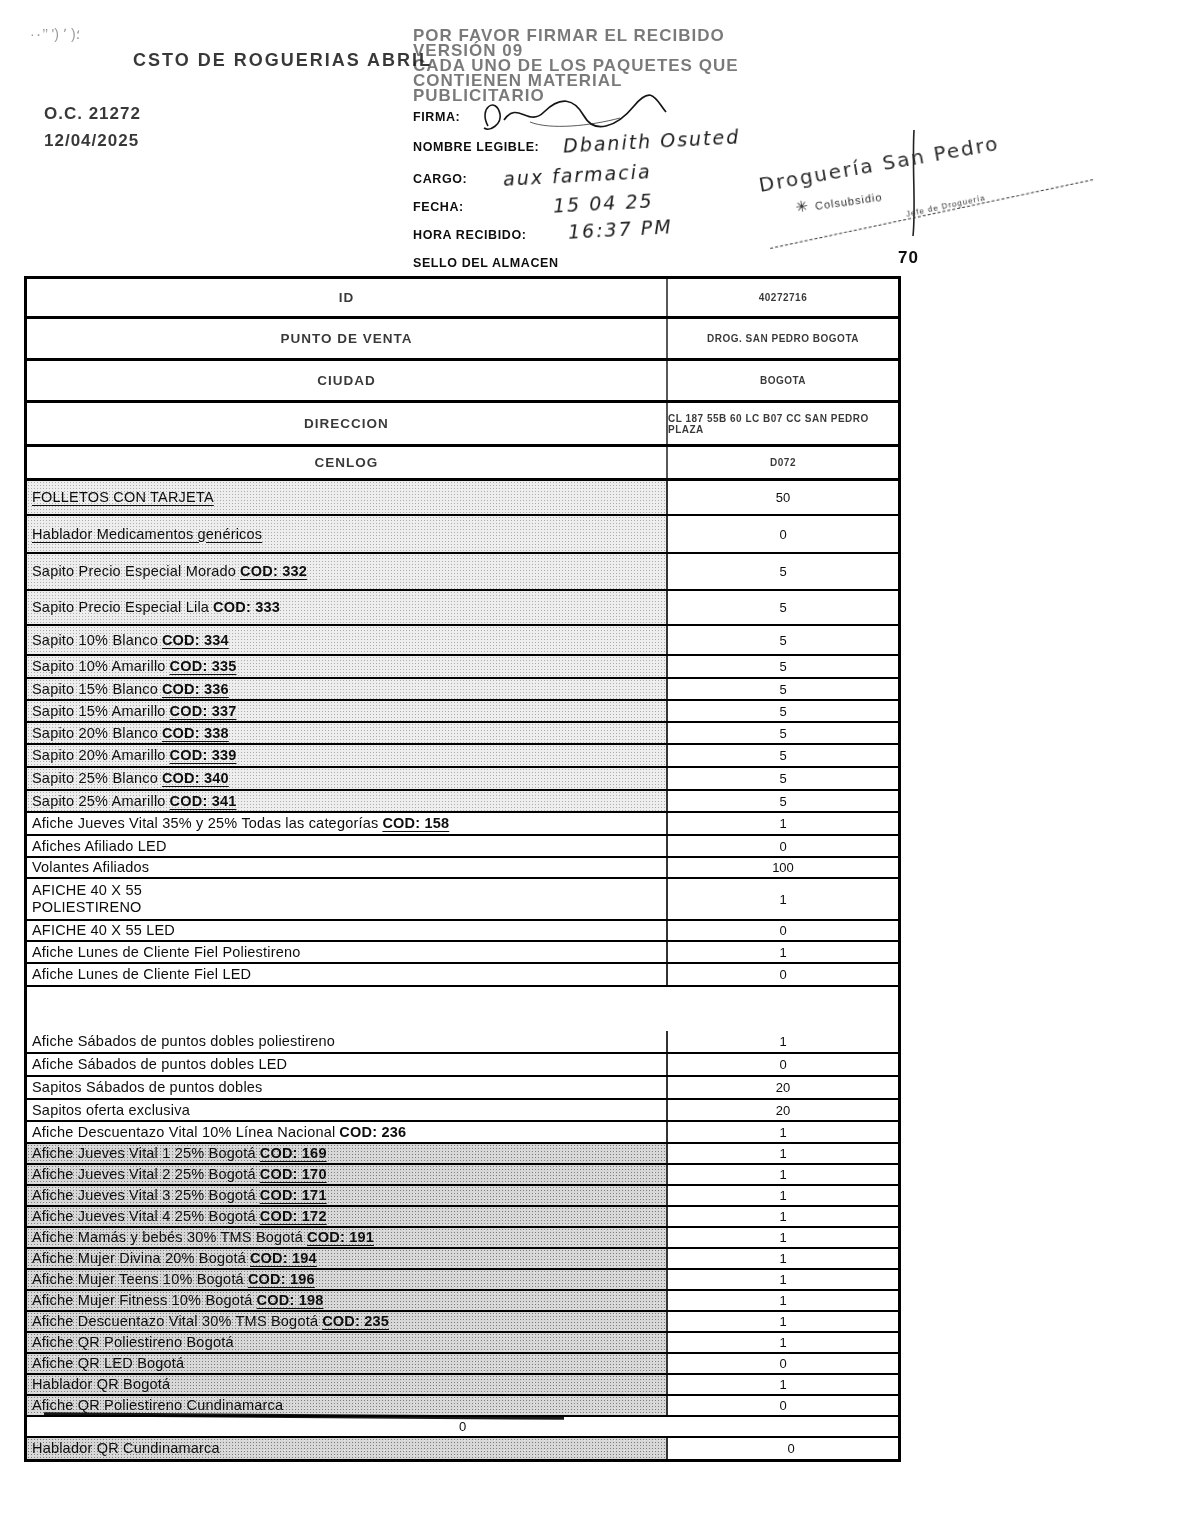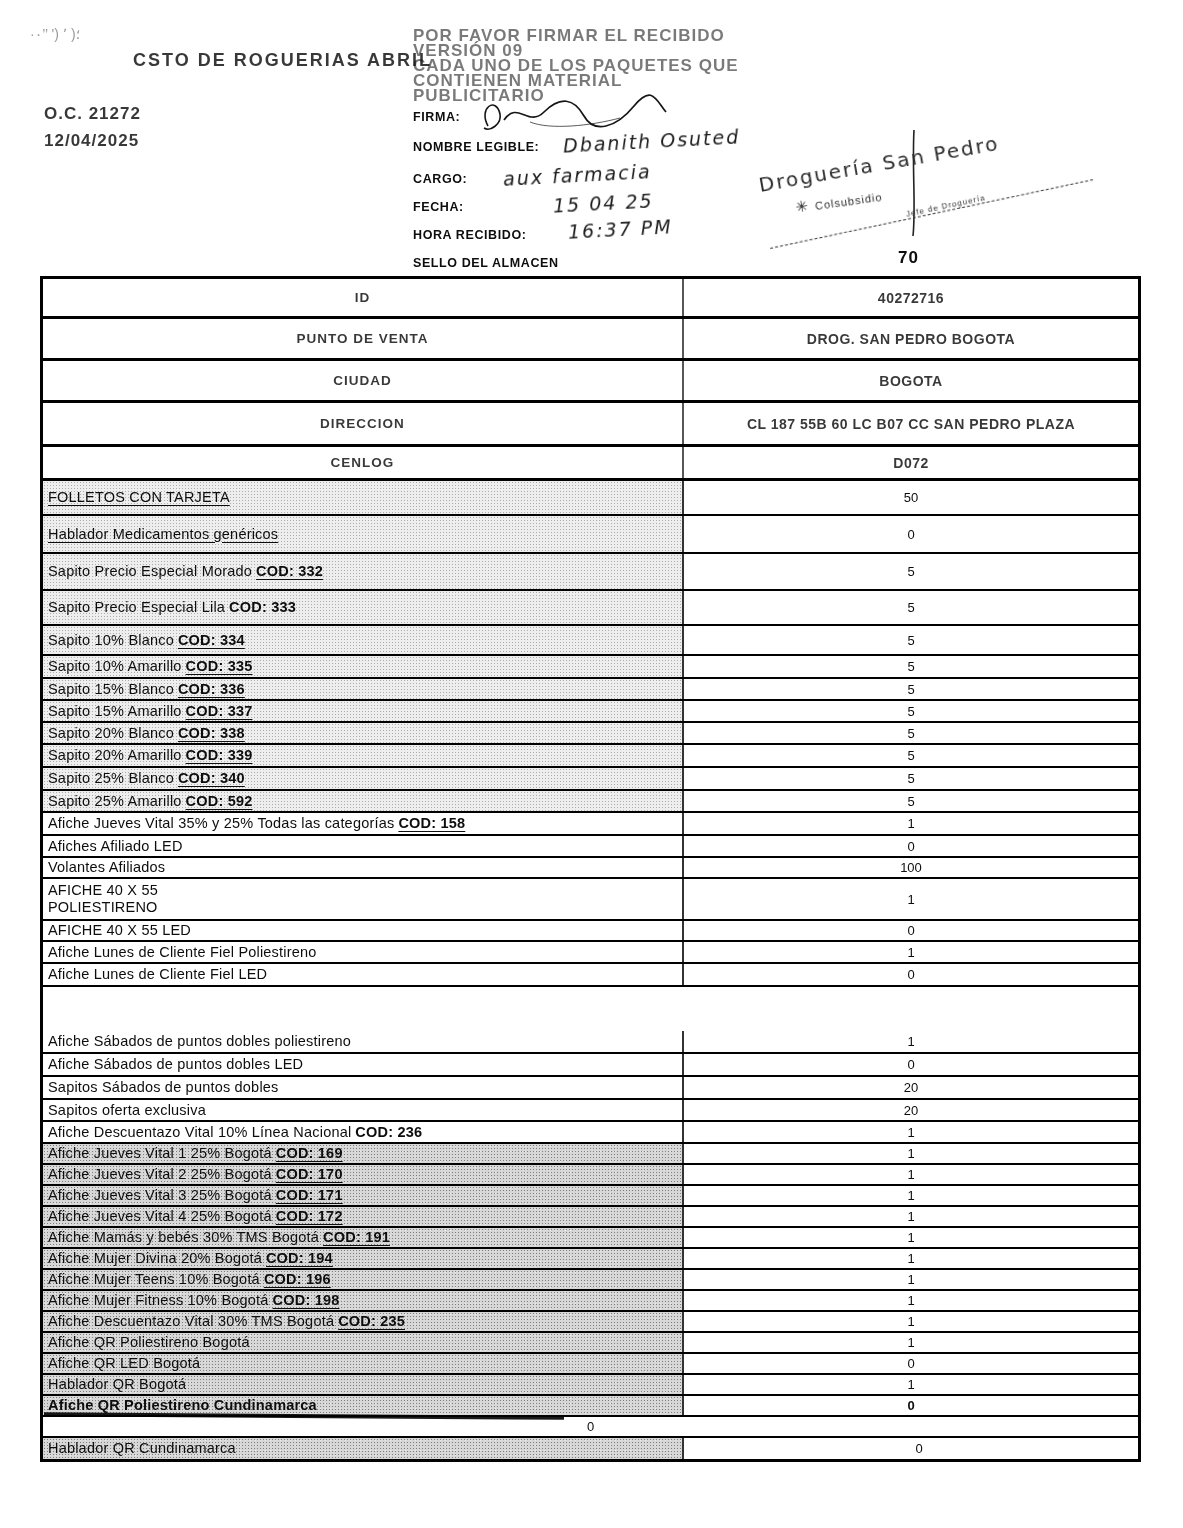--- a/index.html
+++ b/index.html
@@ -29,28 +29,28 @@
     position:absolute;left:760px;top:138px;width:400px;transform:rotate(-10deg);
     color:#2a2a2a;filter:blur(.25px);
   }
   .stamp-name{font-size:20px;letter-spacing:2px;font-family:"DejaVu Sans",sans-serif;}
   .stamp-brand{font-size:11px;letter-spacing:1px;margin:14px 0 0 32px;transform:rotate(2deg);}
   .stamp-burst{display:inline-block;margin-right:6px;font-size:15px;}
   .stamp-line{margin-top:14px;border-top:1.6px dashed #333;width:330px;transform:rotate(-2deg);position:relative;}
   .stamp-note{position:absolute;top:-10px;left:140px;font-size:8px;letter-spacing:1px;color:#333;}
   .page-num{position:absolute;left:898px;top:248px;font-size:17px;font-weight:bold;letter-spacing:1px;}
   
-  .tbl{position:absolute;left:40px;top:276px;width:1101px;border:3px solid #000;box-sizing:border-box;background:#fff;}
+  .tbl{position:absolute;left:24px;top:276px;width:877px;border:3px solid #000;box-sizing:border-box;background:#fff;}
   .info-row{display:flex;border-bottom:3px solid #000;box-sizing:border-box;}
   .info-row:last-child{border-bottom:3px solid #000;}
   .info-label{
     width:641px;display:flex;align-items:center;justify-content:center;
     font-weight:bold;font-size:13.5px;letter-spacing:1px;border-right:2px solid #333;box-sizing:border-box;
   }
-  .info-value{flex:1;display:flex;align-items:center;justify-content:center;font-weight:bold;font-size:14px;letter-spacing:.5px;}
+  .info-value{flex:1;display:flex;align-items:center;justify-content:center;font-weight:bold;font-size:10px;letter-spacing:.5px;}
   .item-row{display:flex;border-bottom:2px solid #000;box-sizing:border-box;}
   .item-row:last-child{border-bottom:0;}
   .item-label{
     width:641px;border-right:2px solid #333;box-sizing:border-box;display:flex;align-items:center;
     padding-left:5px;font-size:14.5px;letter-spacing:.2px;white-space:pre-line;line-height:17px;
     filter:blur(.25px);
   }
   .item-qty{flex:1;display:flex;align-items:center;justify-content:center;font-size:13px;filter:blur(.2px);}
   .u{text-decoration:underline;text-underline-offset:3px;}
   .cod{font-weight:bold;margin-left:4px;}
@@ -181,21 +181,21 @@
         </div>
         <div class="item-row" style="height: 23px;">
           <div class="item-label shade-light"><span>Sapito 20% Amarillo</span><span class="cod u">COD: 339</span></div>
           <div class="item-qty">5</div>
         </div>
         <div class="item-row" style="height: 23px;">
           <div class="item-label shade-light"><span>Sapito 25% Blanco</span><span class="cod u">COD: 340</span></div>
           <div class="item-qty">5</div>
         </div>
         <div class="item-row" style="height: 22px;">
-          <div class="item-label shade-light"><span>Sapito 25% Amarillo</span><span class="cod u">COD: 592</span></div>
+          <div class="item-label shade-light"><span>Sapito 25% Amarillo</span><span class="cod u">COD: 341</span></div>
           <div class="item-qty">5</div>
         </div>
         <div class="item-row" style="height: 23px;">
           <div class="item-label"><span>Afiche Jueves Vital 35% y 25% Todas las categorías</span><span class="cod u">COD: 158</span></div>
           <div class="item-qty">1</div>
         </div>
         <div class="item-row" style="height: 22px;">
           <div class="item-label"><span>Afiches Afiliado LED</span></div>
           <div class="item-qty">0</div>
         </div>
@@ -281,21 +281,21 @@
           <div class="item-qty">1</div>
         </div>
         <div class="item-row" style="height: 21px;">
           <div class="item-label shade-dark"><span>Afiche QR LED Bogotá</span></div>
           <div class="item-qty">0</div>
         </div>
         <div class="item-row" style="height: 21px;">
           <div class="item-label shade-dark"><span>Hablador QR Bogotá</span></div>
           <div class="item-qty">1</div>
         </div>
-        <div class="item-row" style="height: 21px; font-weight: bold;">
+        <div class="item-row" style="height: 21px;">
           <div class="item-label shade-dark"><span>Afiche QR Poliestireno Cundinamarca</span></div>
           <div class="item-qty">0</div>
         </div>
         <div class="item-row" style="height: 21px;">
           <div class="item-qty">0</div>
         </div>
         <div class="item-row" style="height: 21px; gap: 16px;">
           <div class="item-label shade-dark"><span>Hablador QR Cundinamarca</span></div>
           <div class="item-qty">0</div>
         </div>

